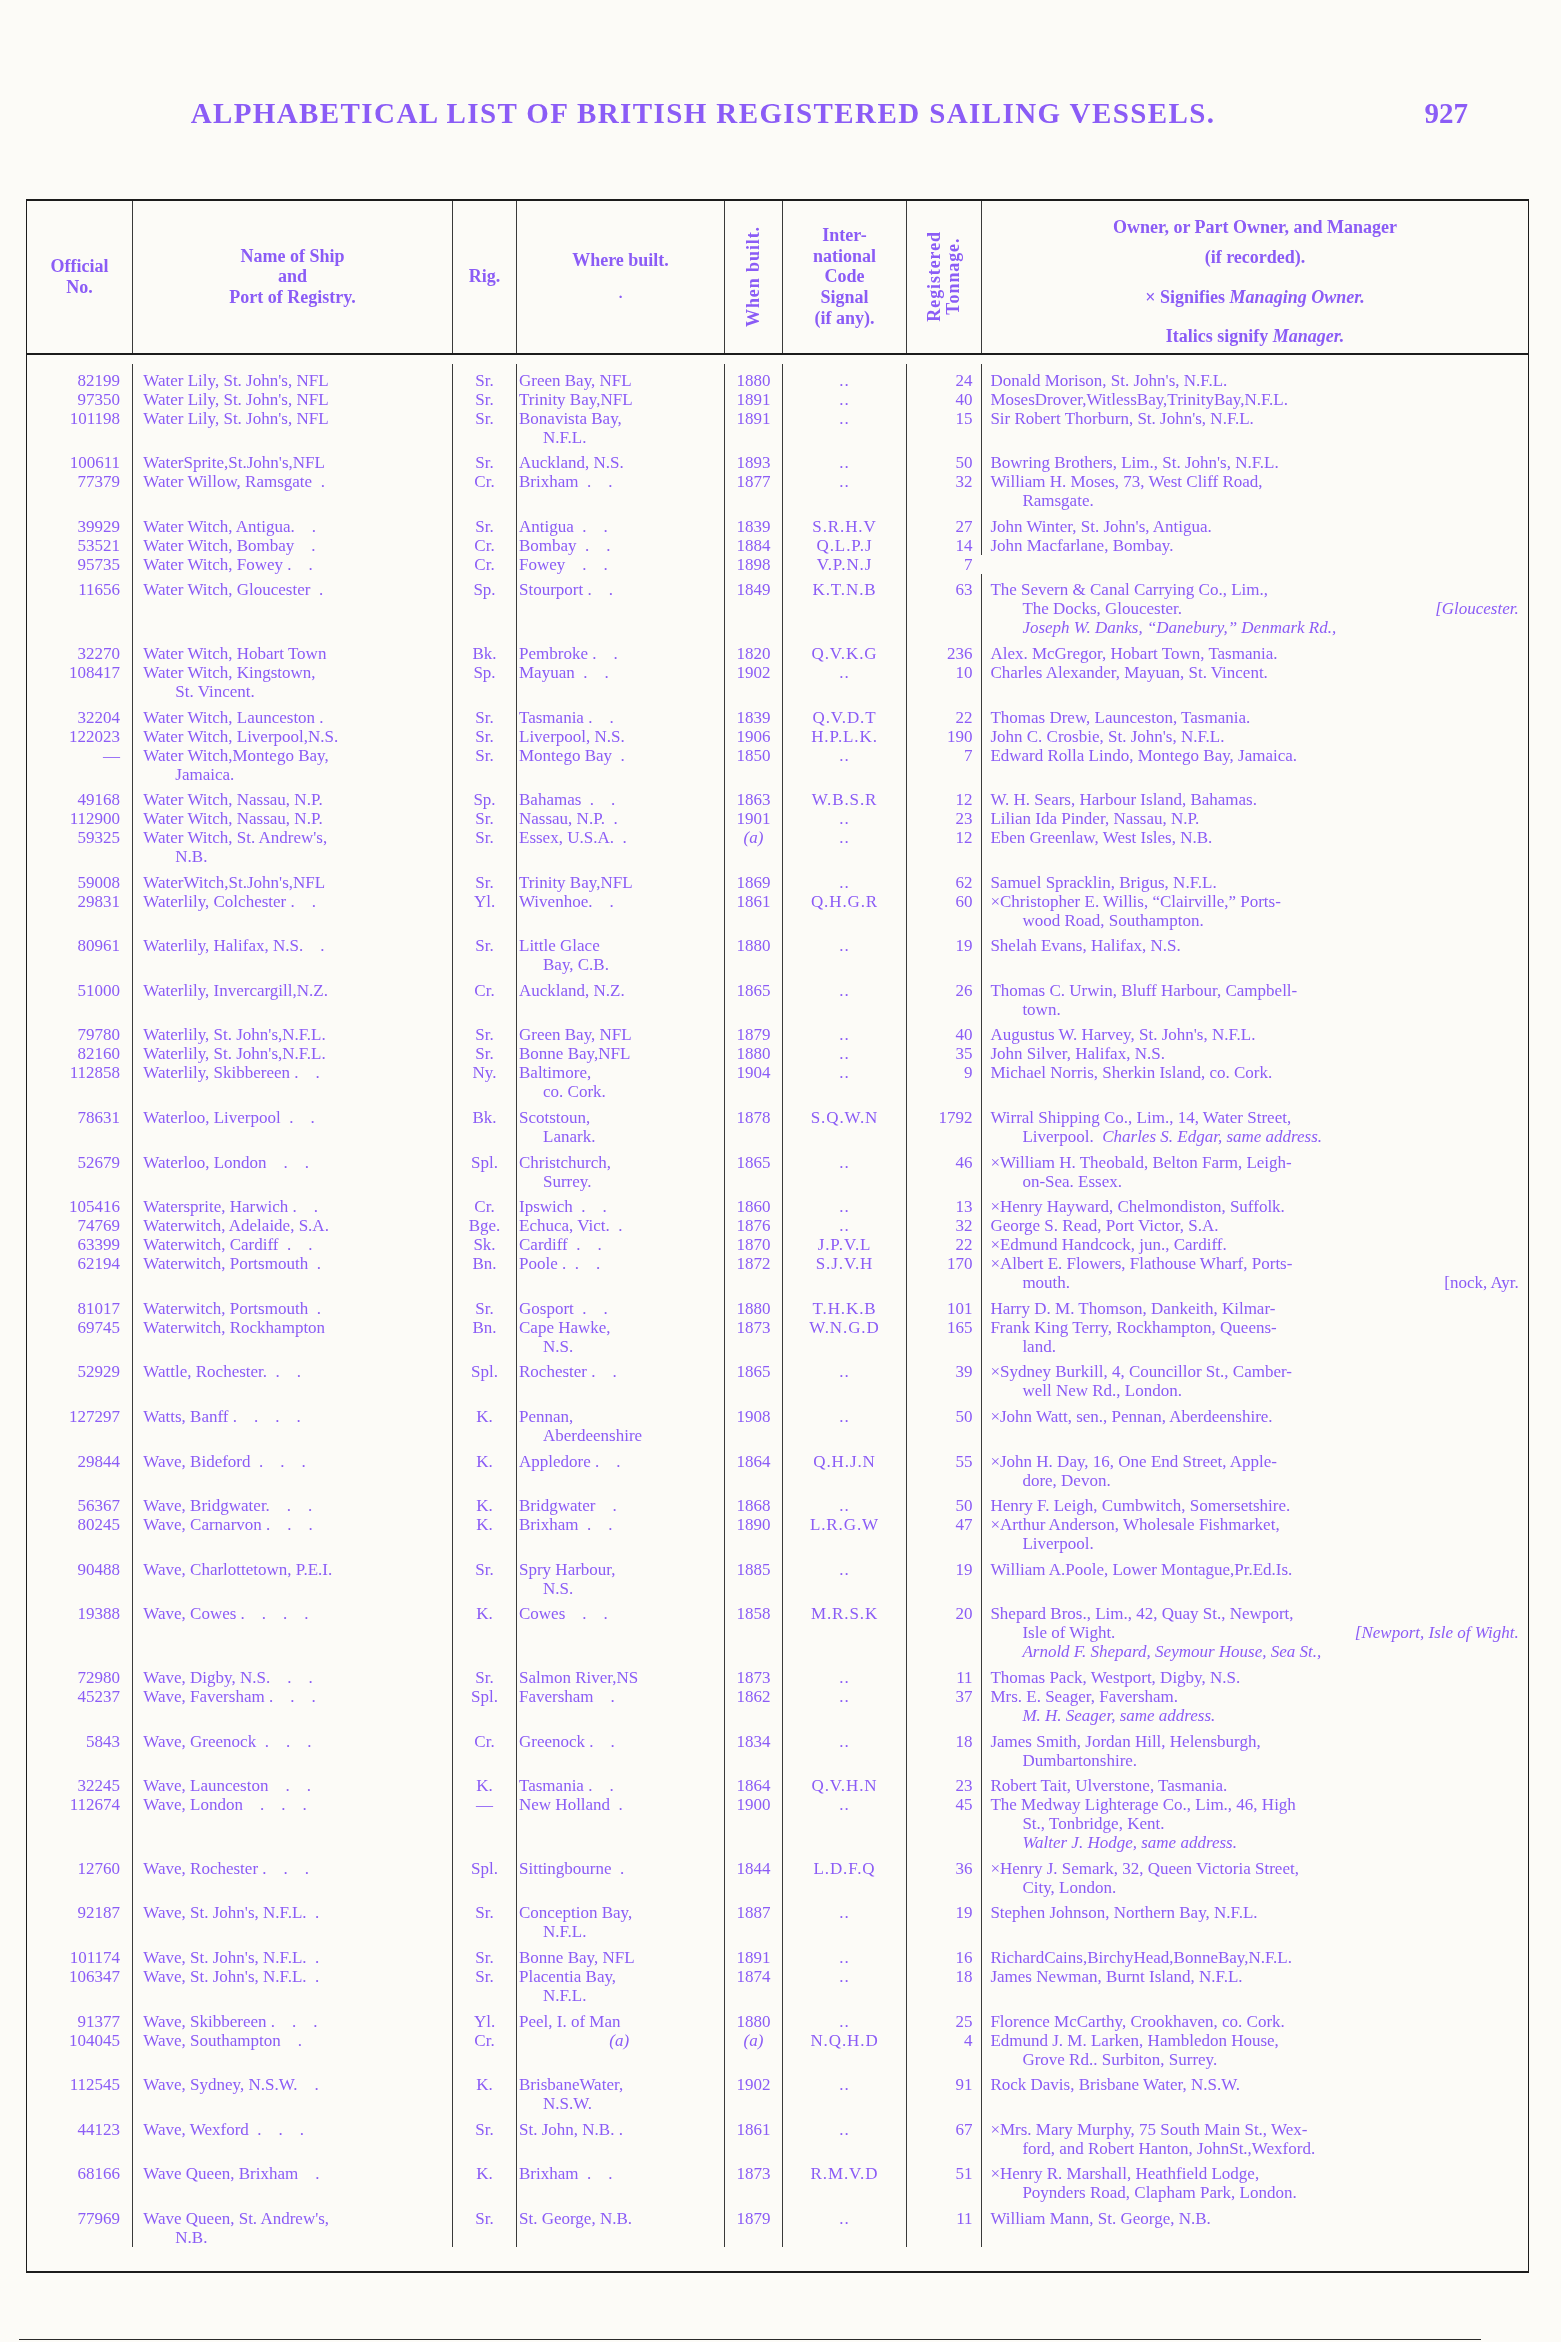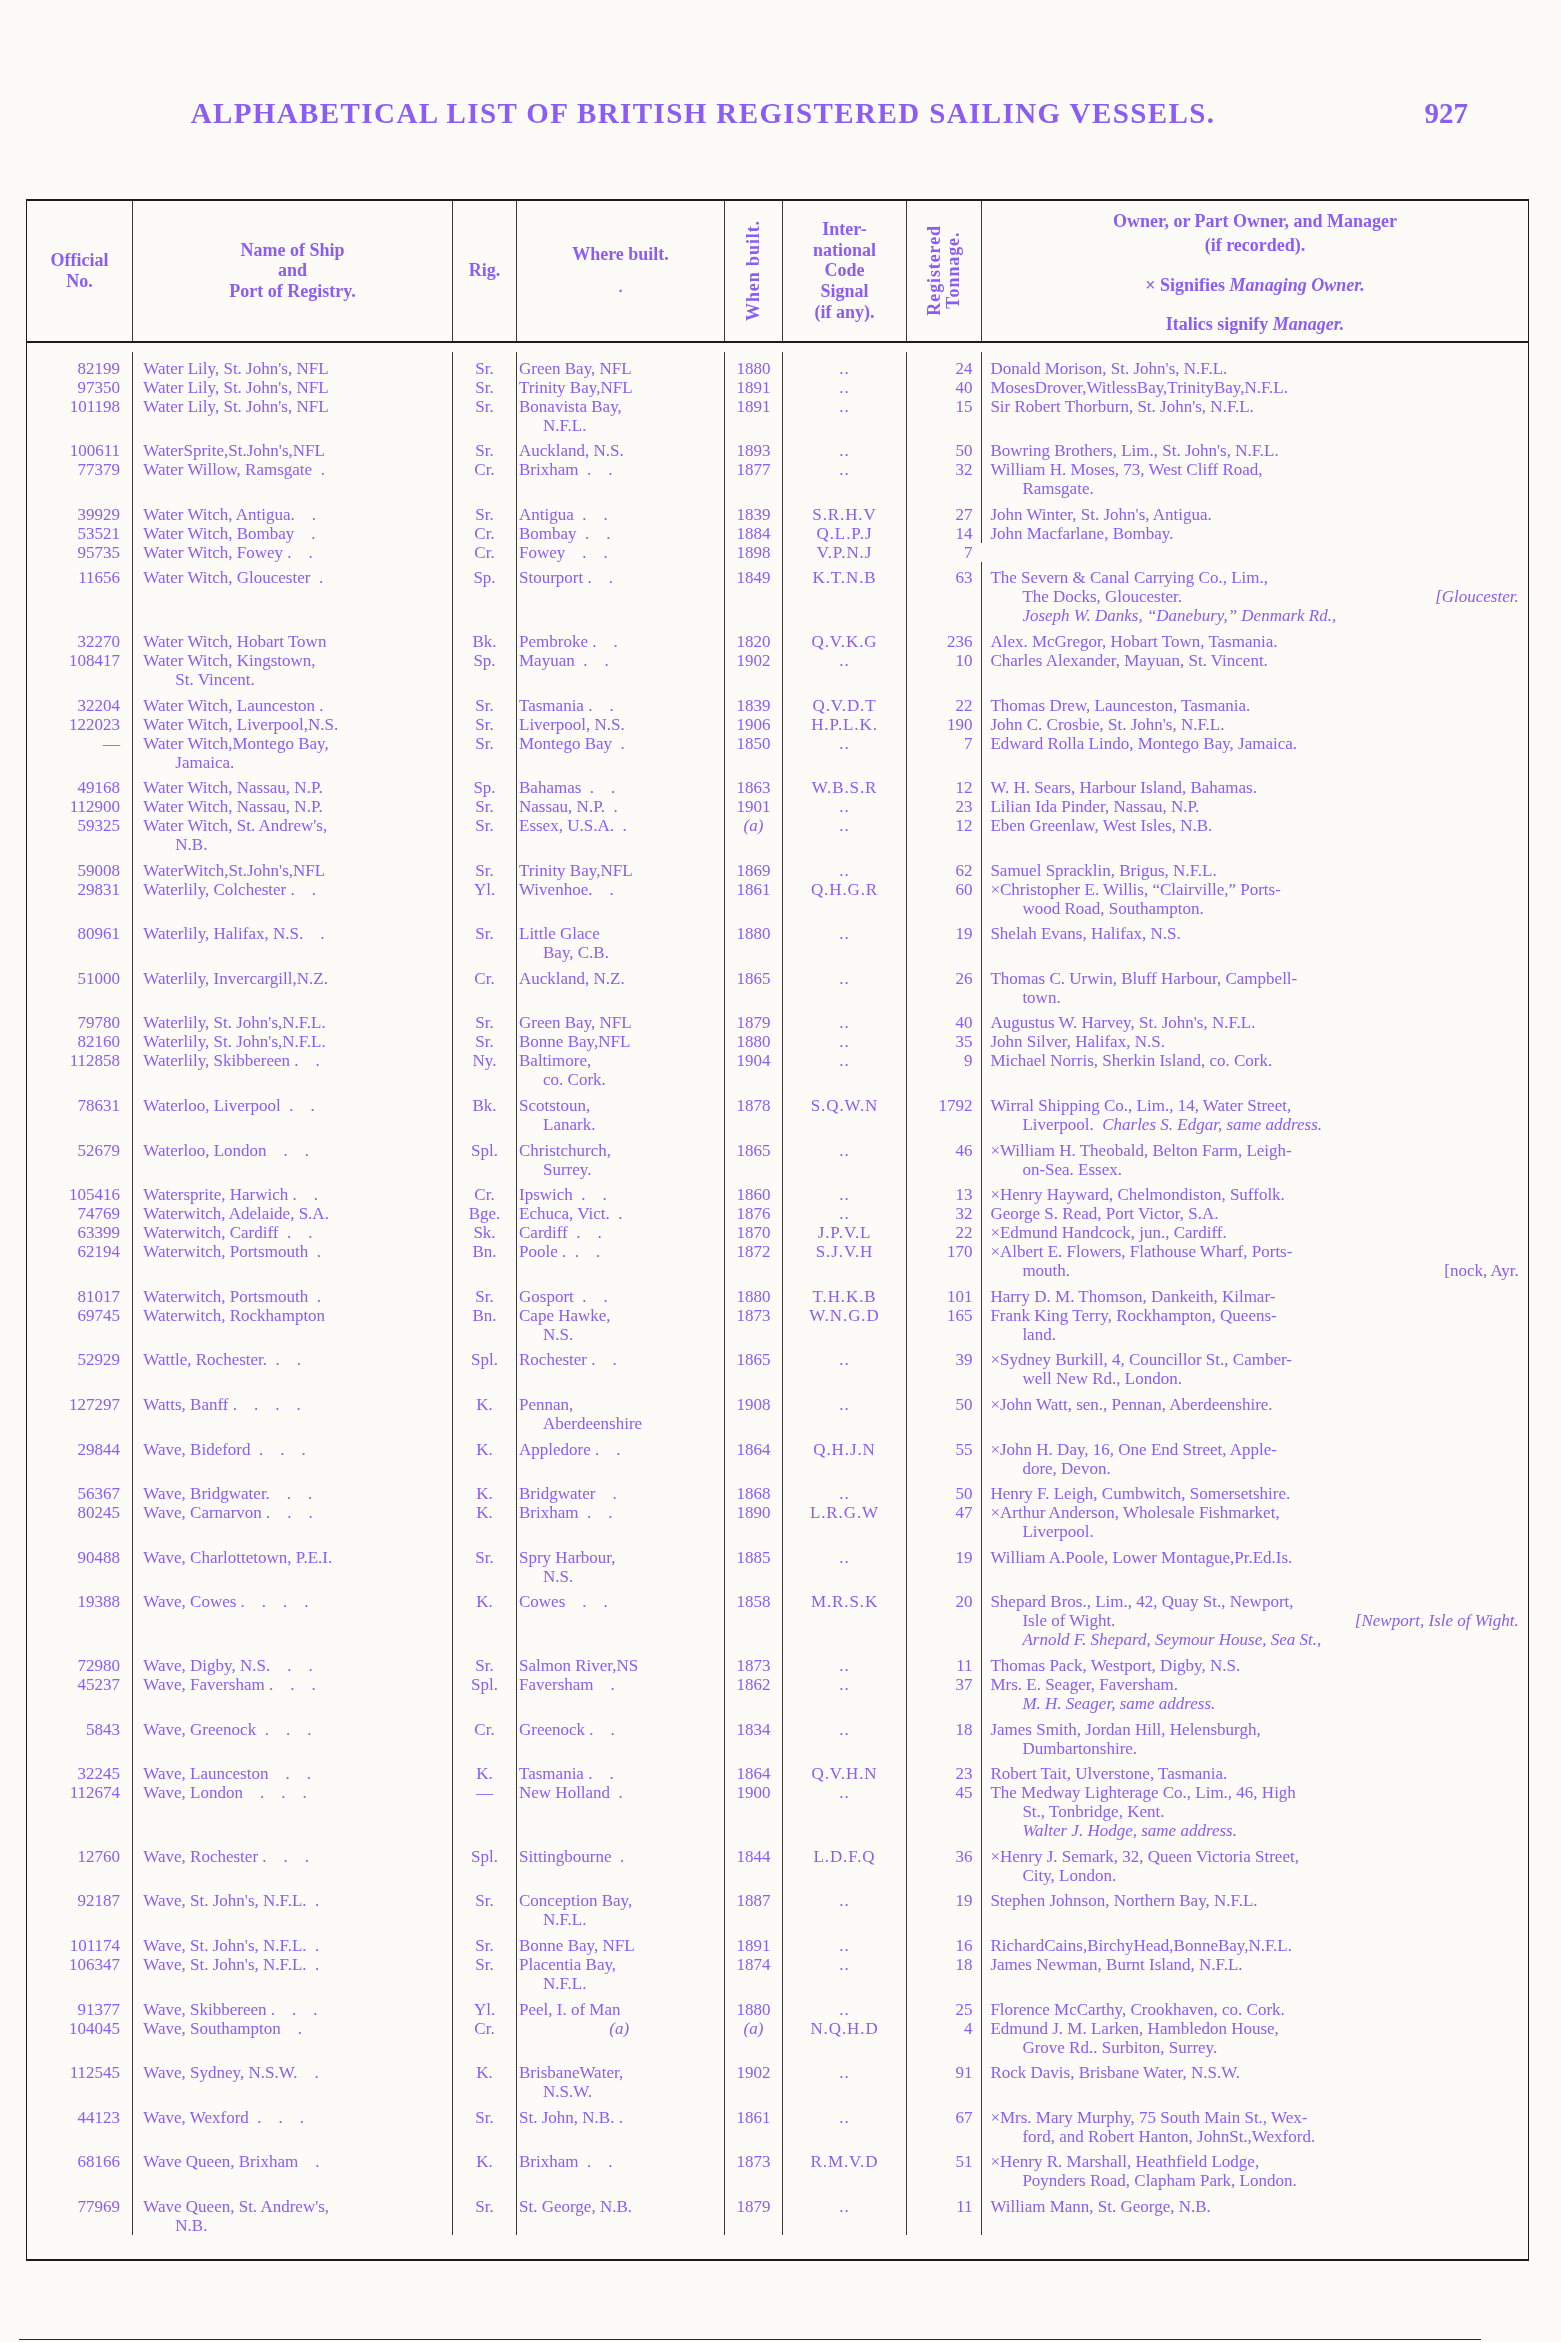--- a/index.html
+++ b/index.html
@@ -14,21 +14,21 @@
   .bottom2{position:absolute;left:19px;top:2339px;width:1462px;border-top:1.9px solid #2a2a2a}
   .grid{display:grid;grid-template-columns:105px 320px 64px 208px 58px 124px 75px 1fr}
   .thead{border-bottom:2.8px solid #1c1c1c;min-height:139px}
   .th{border-left:0.9px solid #3a3a3a;display:flex;flex-direction:column;justify-content:center;
       align-items:center;text-align:center;font-size:18px;font-weight:bold;
       line-height:20.6px;padding:5.6px 1.9px}
   .th:first-child{border-left:none}
   .vert{writing-mode:vertical-rl;transform:rotate(180deg);white-space:pre-line;
         font-size:18px;font-weight:bold;line-height:19px;letter-spacing:0.9px}
   .th .sub{font-size:15px;margin-top:13px}
-  .th-owner .ln{margin-top:4px}
+  .th-owner .ln{margin-top:10px}
   .th-owner .ln.sp{margin-top:19px}
   .tbody{padding:9.4px 0 24px 0}
   .row{display:grid;grid-template-columns:105px 320px 64px 208px 58px 124px 75px 1fr}
   .cell{border-left:0.9px solid #3a3a3a;font-size:17px;line-height:19px;padding:0 4.7px}
   .cell:first-child{border-left:none}
   .group>.cell{padding-top:6.6px}
   .num{text-align:right;padding-right:12px}
   .name{padding-left:10.3px}
   .rig{text-align:center}
   .where{padding-left:2px}

